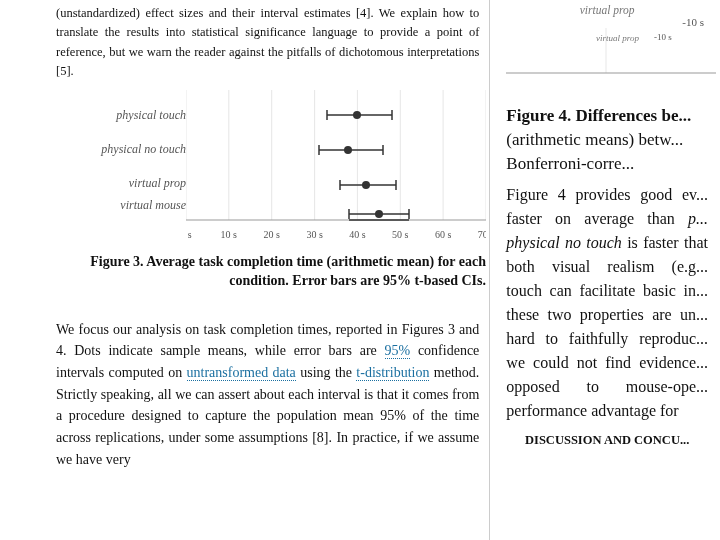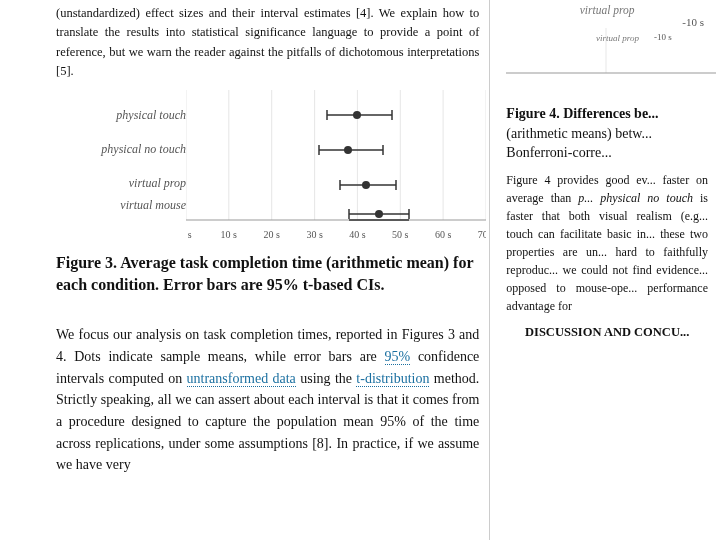--- a/index.html
+++ b/index.html
@@ -71,22 +71,22 @@
 
     .fp-chart {
       position: absolute;
       left: 130px;
       top: 0;
       right: 0;
       height: 100%;
     }
 
     .figure-caption {
-      font-size: 16px;
-      text-align: left;
+      font-size: 14px;
+      text-align: right;
       color: #111;
       margin-top: 2px;
       line-height: 1.4;
     }
     .figure-caption strong {
       font-weight: bold;
     }
 
     .body-text {
       font-size: 14px;
@@ -118,32 +118,32 @@
     }
 
     .right-num {
       font-size: 11px;
       color: #555;
       text-align: right;
       margin-right: 4px;
     }
 
     .right-caption {
-      font-size: 14px;
+      font-size: 17px;
       color: #111;
       line-height: 1.4;
       margin-top: 20px;
     }
 
     .right-caption strong {
       font-weight: bold;
     }
 
     .right-body {
-      font-size: 12px;
+      font-size: 16px;
       color: #111;
       line-height: 1.5;
       text-align: justify;
       margin-top: 8px;
     }
 
     .right-body em {
       font-style: italic;
     }
 

